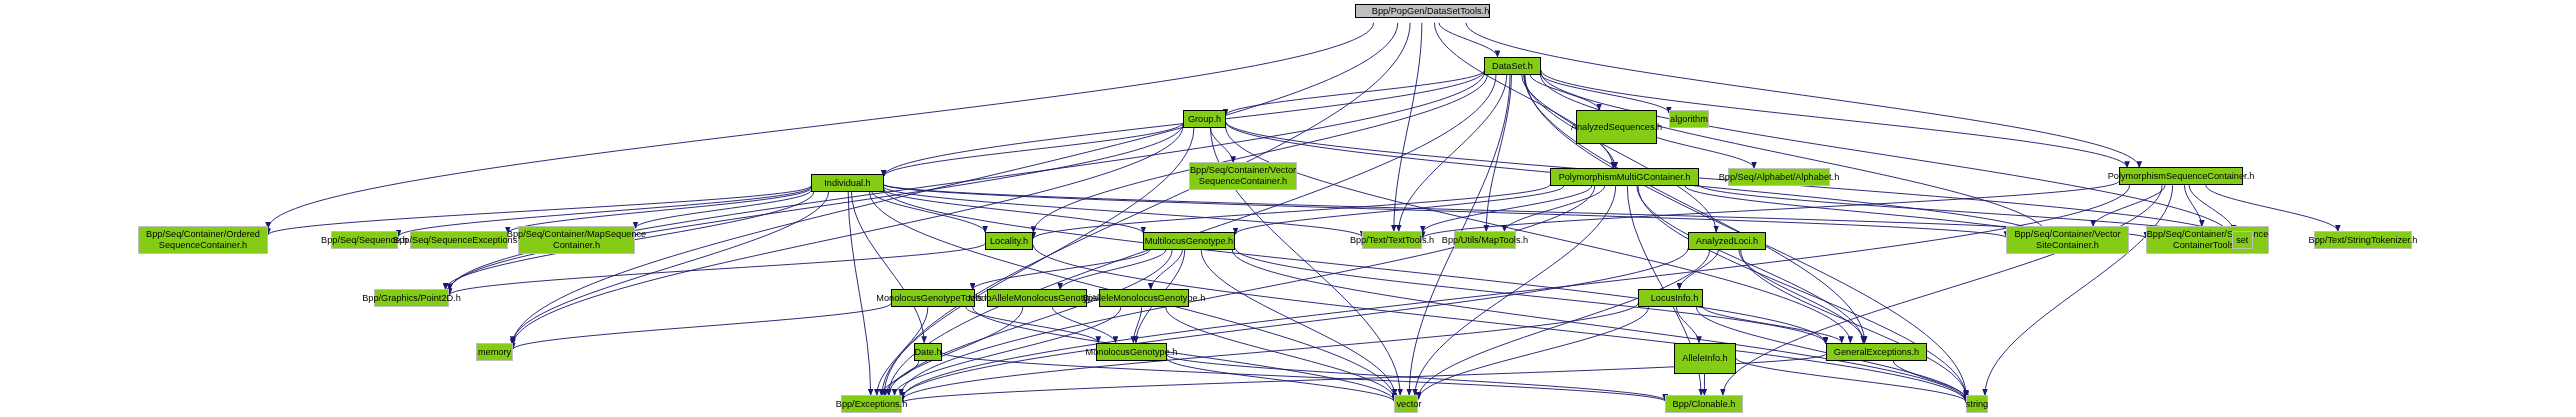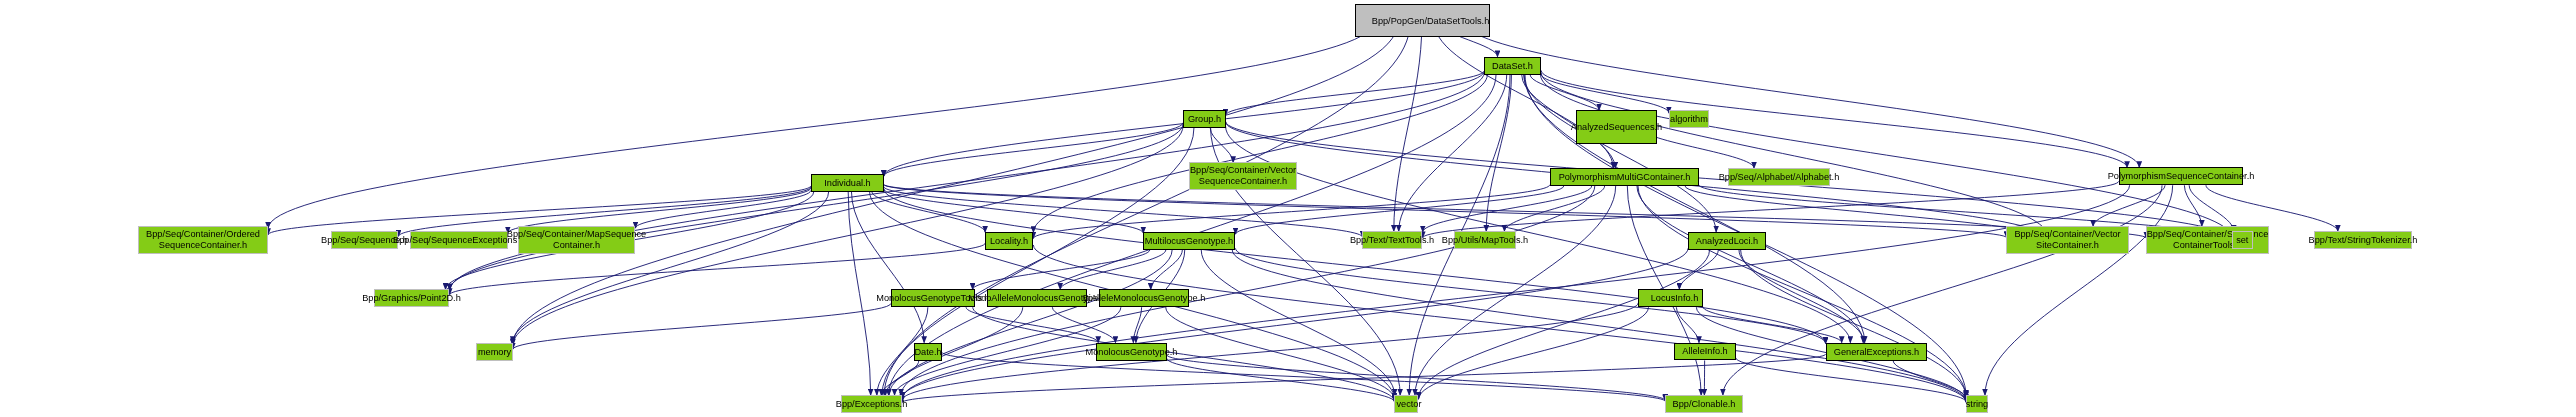--- a/index.html
+++ b/index.html
@@ -126,21 +126,21 @@
       <path d="M1645,505.0360824742268 C1645,526.4636597938145 1966,544.8301546391752 1966,566.2577319587629" fill="none" stroke="#191970" stroke-width="1.3" marker-end="url(#arrowhead)"></path>
       <path d="M1645,500.0792079207921 C1645,522.6134900990099 2348,541.9285891089108 2348,564.4628712871287" fill="none" stroke="#191970" stroke-width="1.3" marker-end="url(#arrowhead)"></path>
       <path d="M2403.4155405405404,508 C2403.4155405405404,525.15 2403.0844594594596,539.85 2403.0844594594596,557" fill="none" stroke="#191970" stroke-width="1.3" marker-end="url(#arrowhead)"></path>
       <path d="M2447,503.8828125 C2447,525.8033854166666 2772,544.5924479166667 2772,566.5130208333334" fill="none" stroke="#191970" stroke-width="1.3" marker-end="url(#arrowhead)"></path>
       <path d="M2574,499.21045197740114 C2574,523.0252824858758 1272,543.4379943502825 1272,567.2528248587571" fill="none" stroke="#191970" stroke-width="1.3" marker-end="url(#arrowhead)"></path>
       <path d="M2669.070945945946,508 C2669.070945945946,526.7078070175439 2772,542.7430701754386 2772,561.4508771929825" fill="none" stroke="#191970" stroke-width="1.3" marker-end="url(#arrowhead)"></path>
     </g>
 </svg>
 
 <div id="node-layer">
-  <div class="node root" id="n-datasettools" style="left: 1355px; top: 4.3px; width: 135px; height: 33px; padding-left: 16px;">Bpp/PopGen/DataSetTools.h</div>
+  <div class="node root" id="n-datasettools" style="left: 1355px; top: 4.3px; width: 135px; height: 14px; padding-left: 16px;">Bpp/PopGen/DataSetTools.h</div>
   <div class="node" id="n-dataset" style="left: 1484px; top: 57px; width: 57px; height: 17.7px;">DataSet.h</div>
   <div class="node" id="n-group" style="left: 1183px; top: 110px; width: 43px; height: 17.7px;">Group.h</div>
   <div class="node" id="n-analyzedsequences" style="left: 1576px; top: 110px; width: 81px; height: 34px;">AnalyzedSequences.h</div>
   <div class="node ext" id="n-algorithm" style="left: 1669px; top: 110px; width: 40px; height: 17.7px;">algorithm</div>
   <div class="node" id="n-individual" style="left: 811px; top: 174px; width: 73px; height: 17.7px;">Individual.h</div>
   <div class="node ext" id="n-vectorsequencecontainer" style="left: 1189px; top: 162px; width: 108px; height: 28px;">Bpp/Seq/Container/Vector
 SequenceContainer.h</div>
   <div class="node ext" id="n-alphabet" style="left: 1728px; top: 168px; width: 102px; height: 17.7px;">Bpp/Seq/Alphabet/Alphabet.h</div>
   <div class="node" id="n-polymultig" style="left: 1550px; top: 168px; width: 149px; height: 17.7px;">PolymorphismMultiGContainer.h</div>
   <div class="node" id="n-polyseqcontainer" style="left: 2119px; top: 167px; width: 124px; height: 17.7px;">PolymorphismSequenceContainer.h</div>
@@ -163,20 +163,20 @@
   <div class="node ext" id="n-set" style="left: 2232px; top: 231px; width: 20.6px; height: 17.7px;">set</div>
   <div class="node ext" id="n-stringtokenizer" style="left: 2314px; top: 231px; width: 98px; height: 17.7px;">Bpp/Text/StringTokenizer.h</div>
   <div class="node ext" id="n-point2d" style="left: 374px; top: 289px; width: 75px; height: 17.7px;">Bpp/Graphics/Point2D.h</div>
   <div class="node" id="n-monolocustools" style="left: 891px; top: 289px; width: 84px; height: 17.7px;">MonolocusGenotypeTools.h</div>
   <div class="node" id="n-monoallele" style="left: 987px; top: 289px; width: 100px; height: 17.7px;">MonoAlleleMonolocusGenotype.h</div>
   <div class="node" id="n-biallele" style="left: 1099px; top: 289px; width: 90px; height: 17.7px;">BiAlleleMonolocusGenotype.h</div>
   <div class="node" id="n-locusinfo" style="left: 1638px; top: 289px; width: 65px; height: 17.7px; padding-left: 8px;">LocusInfo.h</div>
   <div class="node ext" id="n-memory" style="left: 476px; top: 343px; width: 37px; height: 17.7px; text-align: center;">memory</div>
   <div class="node" id="n-date" style="left: 914px; top: 343px; width: 28px; height: 17.7px;">Date.h</div>
   <div class="node" id="n-monolocus" style="left: 1096px; top: 343px; width: 71px; height: 17.7px;">MonolocusGenotype.h</div>
-  <div class="node" id="n-alleleinfo" style="left: 1674px; top: 343px; width: 62px; height: 17px;">AlleleInfo.h</div>
+  <div class="node" id="n-alleleinfo" style="left: 1674px; top: 343px; width: 62px; height: 31px;">AlleleInfo.h</div>
   <div class="node" id="n-generalexceptions" style="left: 1826px; top: 343px; width: 101px; height: 17.7px;">GeneralExceptions.h</div>
   <div class="node ext" id="n-exceptions" style="left: 841px; top: 395px; width: 61px; height: 17.7px;">Bpp/Exceptions.h</div>
   <div class="node ext" id="n-vector" style="left: 1394px; top: 395px; width: 24px; height: 17.7px; padding-left: 6px;">vector</div>
   <div class="node ext" id="n-clonable" style="left: 1665px; top: 395px; width: 78px; height: 17.7px;">Bpp/Clonable.h</div>
   <div class="node ext" id="n-string" style="left: 1966px; top: 395px; width: 22px; height: 17.7px;">string</div>
 </div>
 
 
 </body></html>

